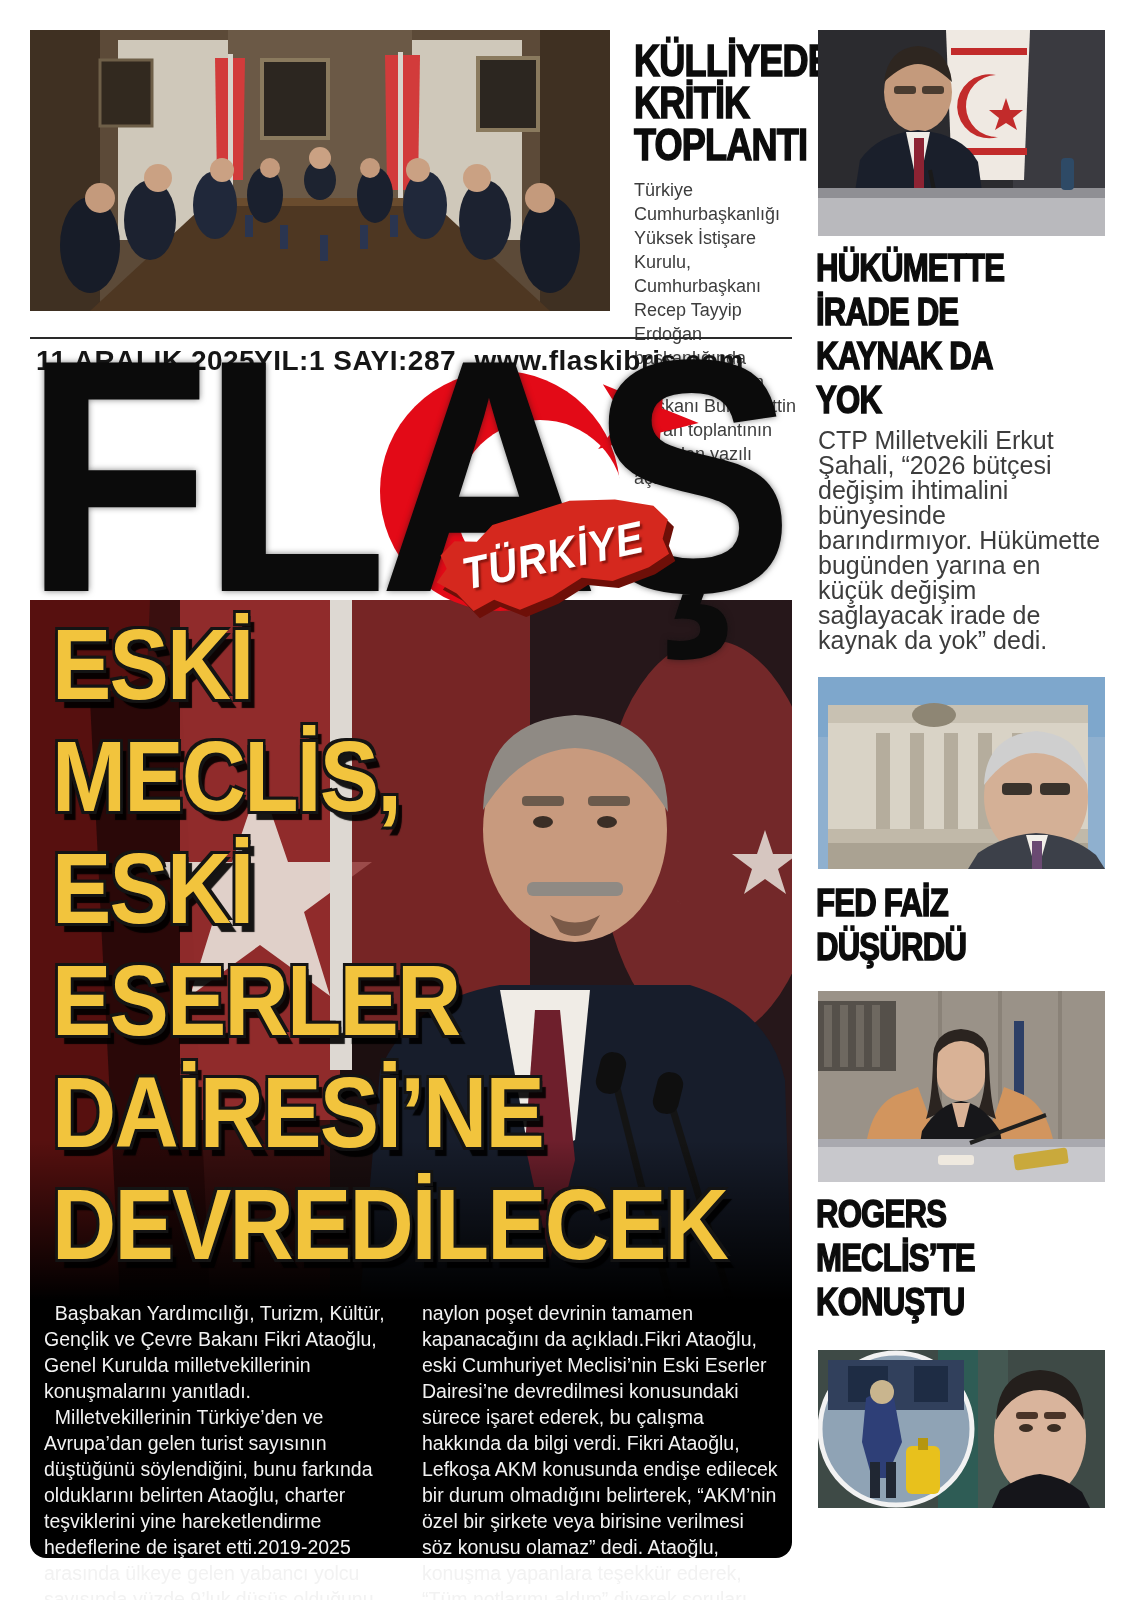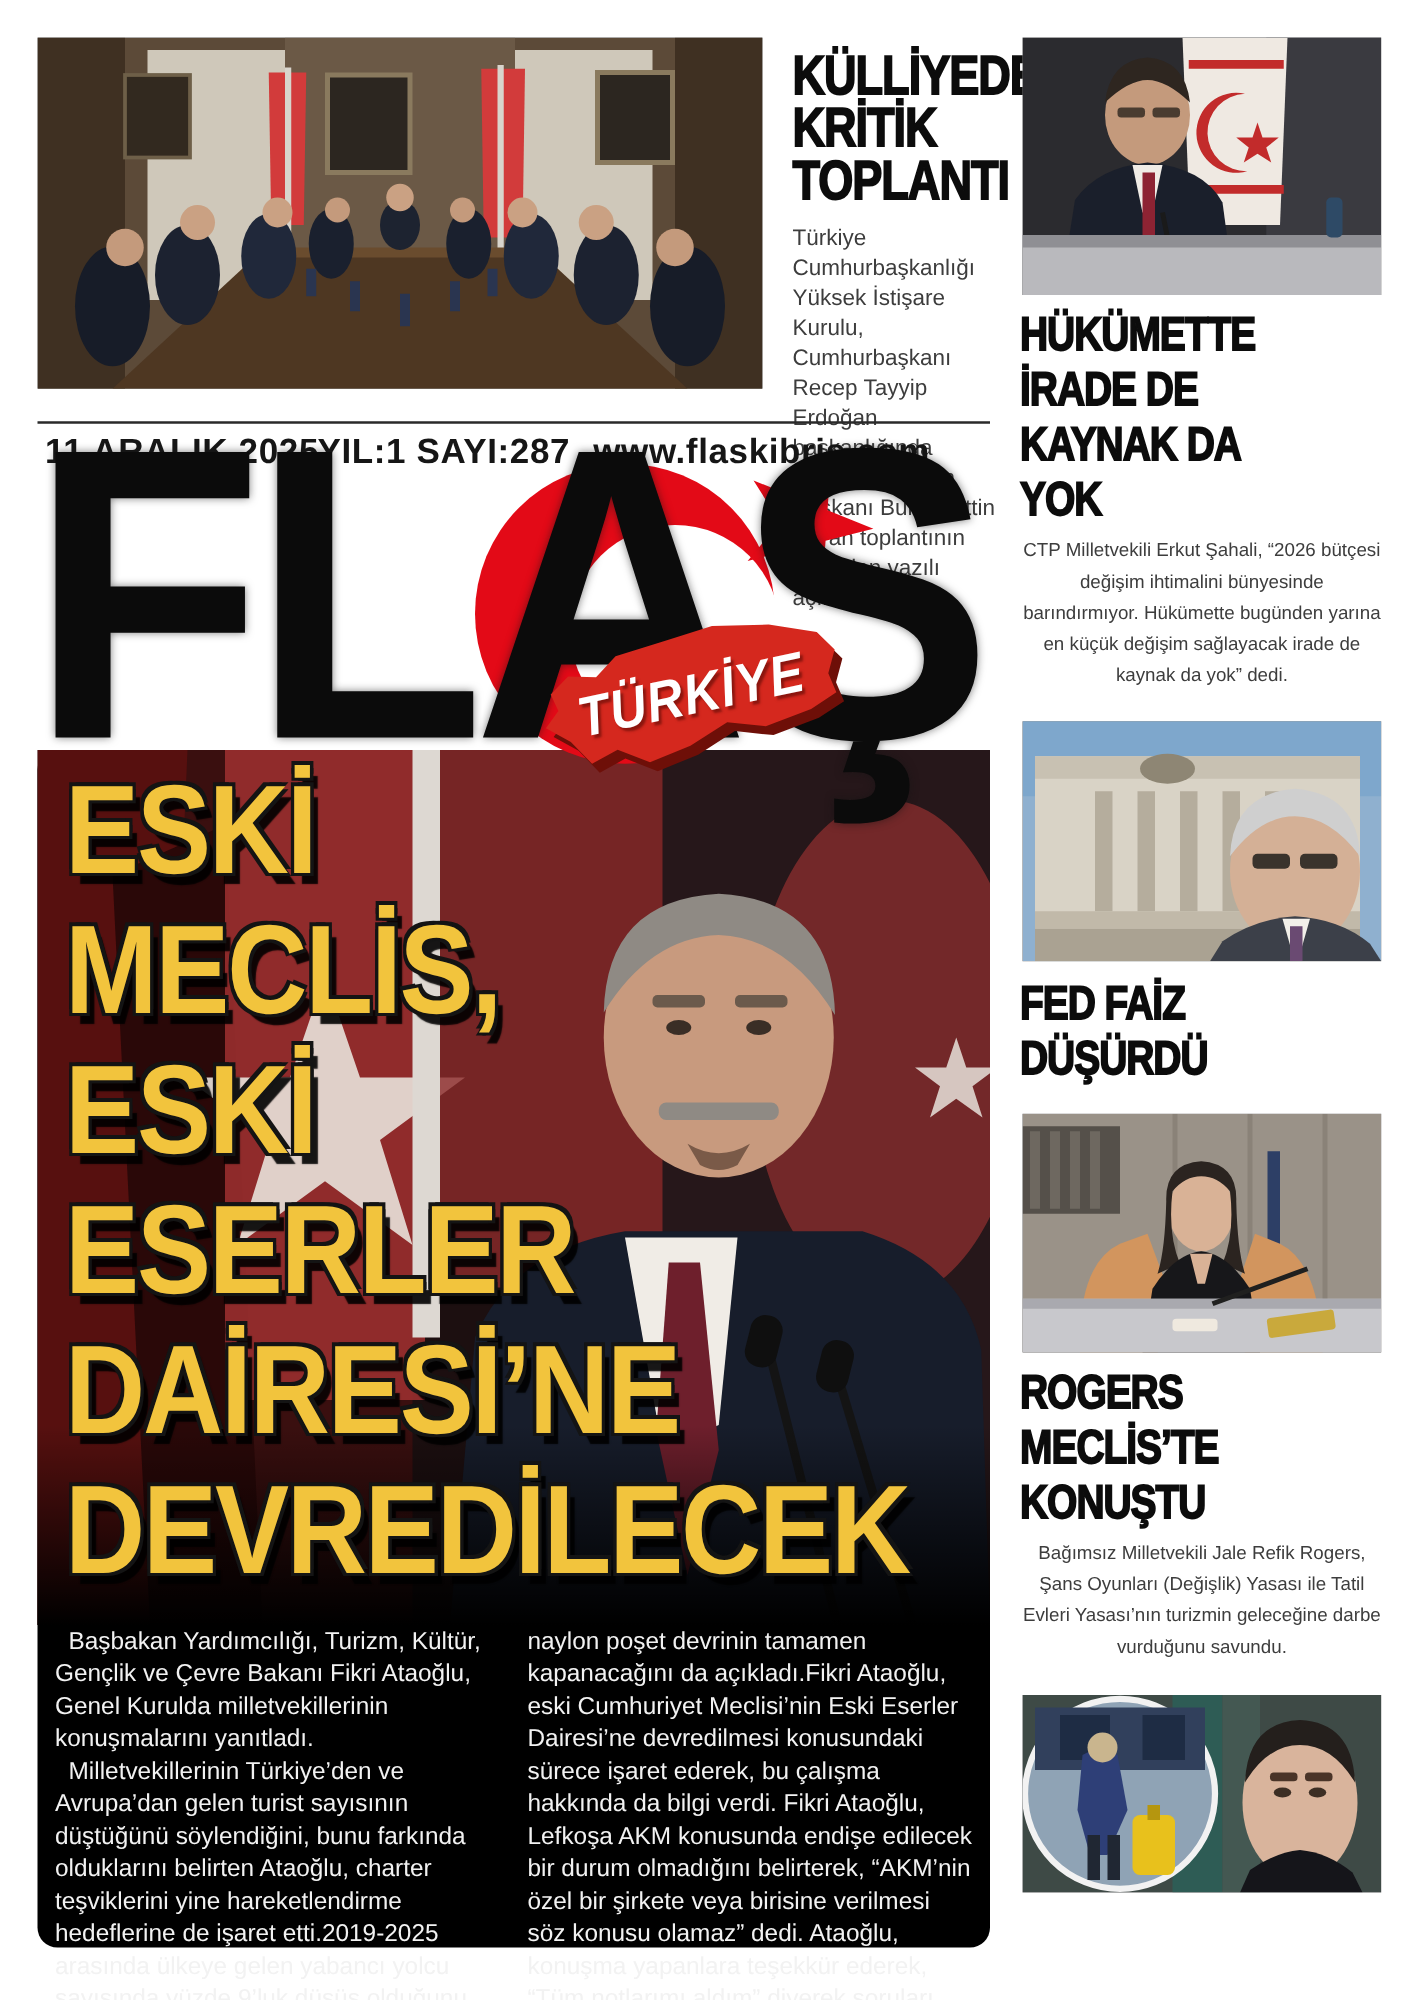--- a/index.html
+++ b/index.html
@@ -43,21 +43,21 @@
       text-shadow:-3px -3px 0 #141414,3px -3px 0 #141414,-3px 3px 0 #141414,
                   3px 3px 0 #141414,7px 9px 1px rgba(0,0,0,.9);}
   #main-body{position:absolute;left:14px;top:700px;width:734px;display:flex;gap:22px;z-index:6;}
   #main-body p{margin:0;flex:1;color:#f2f2f2;font-size:19.5px;line-height:26px;
       font-weight:500;white-space:pre-wrap;}
   
   #sidebar{left:818px;top:30px;width:287px;}
   .sb-photo{position:relative;width:287px;}
   .sb-head{font-size:38px;line-height:44px;letter-spacing:-1px;margin:10px 0 6px -2px;}
   .sb-body{width:287px;}
-  .sb-body .body-grey{font-size:15px;line-height:25px;text-align:center;}
+  .sb-body .body-grey{font-size:25px;line-height:25px;}
   #sb1-photo{height:206px;} #sb2-photo{height:192px;margin-top:24px;}
   #sb3-photo{height:191px;margin-top:22px;} #sb4-photo{height:158px;margin-top:26px;}
   #sb2-head{margin-top:12px;}
 </style>
 </head>
 <body>
 
 <div class="abs photo" id="photo-meeting">
   <svg width="580" height="281">
     <rect width="580" height="281" fill="#5c4a38"></rect>
@@ -268,23 +268,20 @@
       <polygon points="134,112 152,112 146,136 140,136" fill="#d9b296"></polygon>
       <rect x="0" y="148" width="287" height="43" fill="#c8c8cc"></rect>
       <rect x="0" y="148" width="287" height="8" fill="#a9a9af"></rect>
       <line x1="152" y1="152" x2="228" y2="124" stroke="#20201f" stroke-width="4"></line>
       <rect x="196" y="160" width="54" height="16" rx="3" fill="#c9a93c" transform="rotate(-8 223 168)"></rect>
       <rect x="120" y="164" width="36" height="10" rx="3" fill="#efe9df"></rect>
     </svg>
   </div>
   <div class="head-black sb-head">ROGERS
 MECLİS’TE KONUŞTU</div>
-  <div class="sb-body">
-      <div class="body-grey">Bağımsız Milletvekili Jale Refik Rogers, Şans Oyunları (Değişlik) Yasası ile Tatil Evleri Yasası’nın turizmin geleceğine darbe vurduğunu savundu.</div>
-    </div>
 
   <div class="sb-photo photo" id="sb4-photo">
     <svg width="287" height="158">
       <rect width="287" height="158" fill="#3e4a46"></rect>
       <rect x="120" y="0" width="40" height="158" fill="#2e5c55"></rect>
       <rect x="160" y="0" width="30" height="158" fill="#445852"></rect>
       <ellipse cx="222" cy="86" rx="46" ry="62" fill="#d9b49c"></ellipse>
       <path d="M178,70 Q180,22 222,20 Q264,22 266,70 Q248,40 222,40 Q196,40 178,70 Z" fill="#241f1c"></path>
       <rect x="198" y="62" width="22" height="7" rx="3" fill="#4a3428"></rect>
       <rect x="226" y="62" width="22" height="7" rx="3" fill="#4a3428"></rect>

